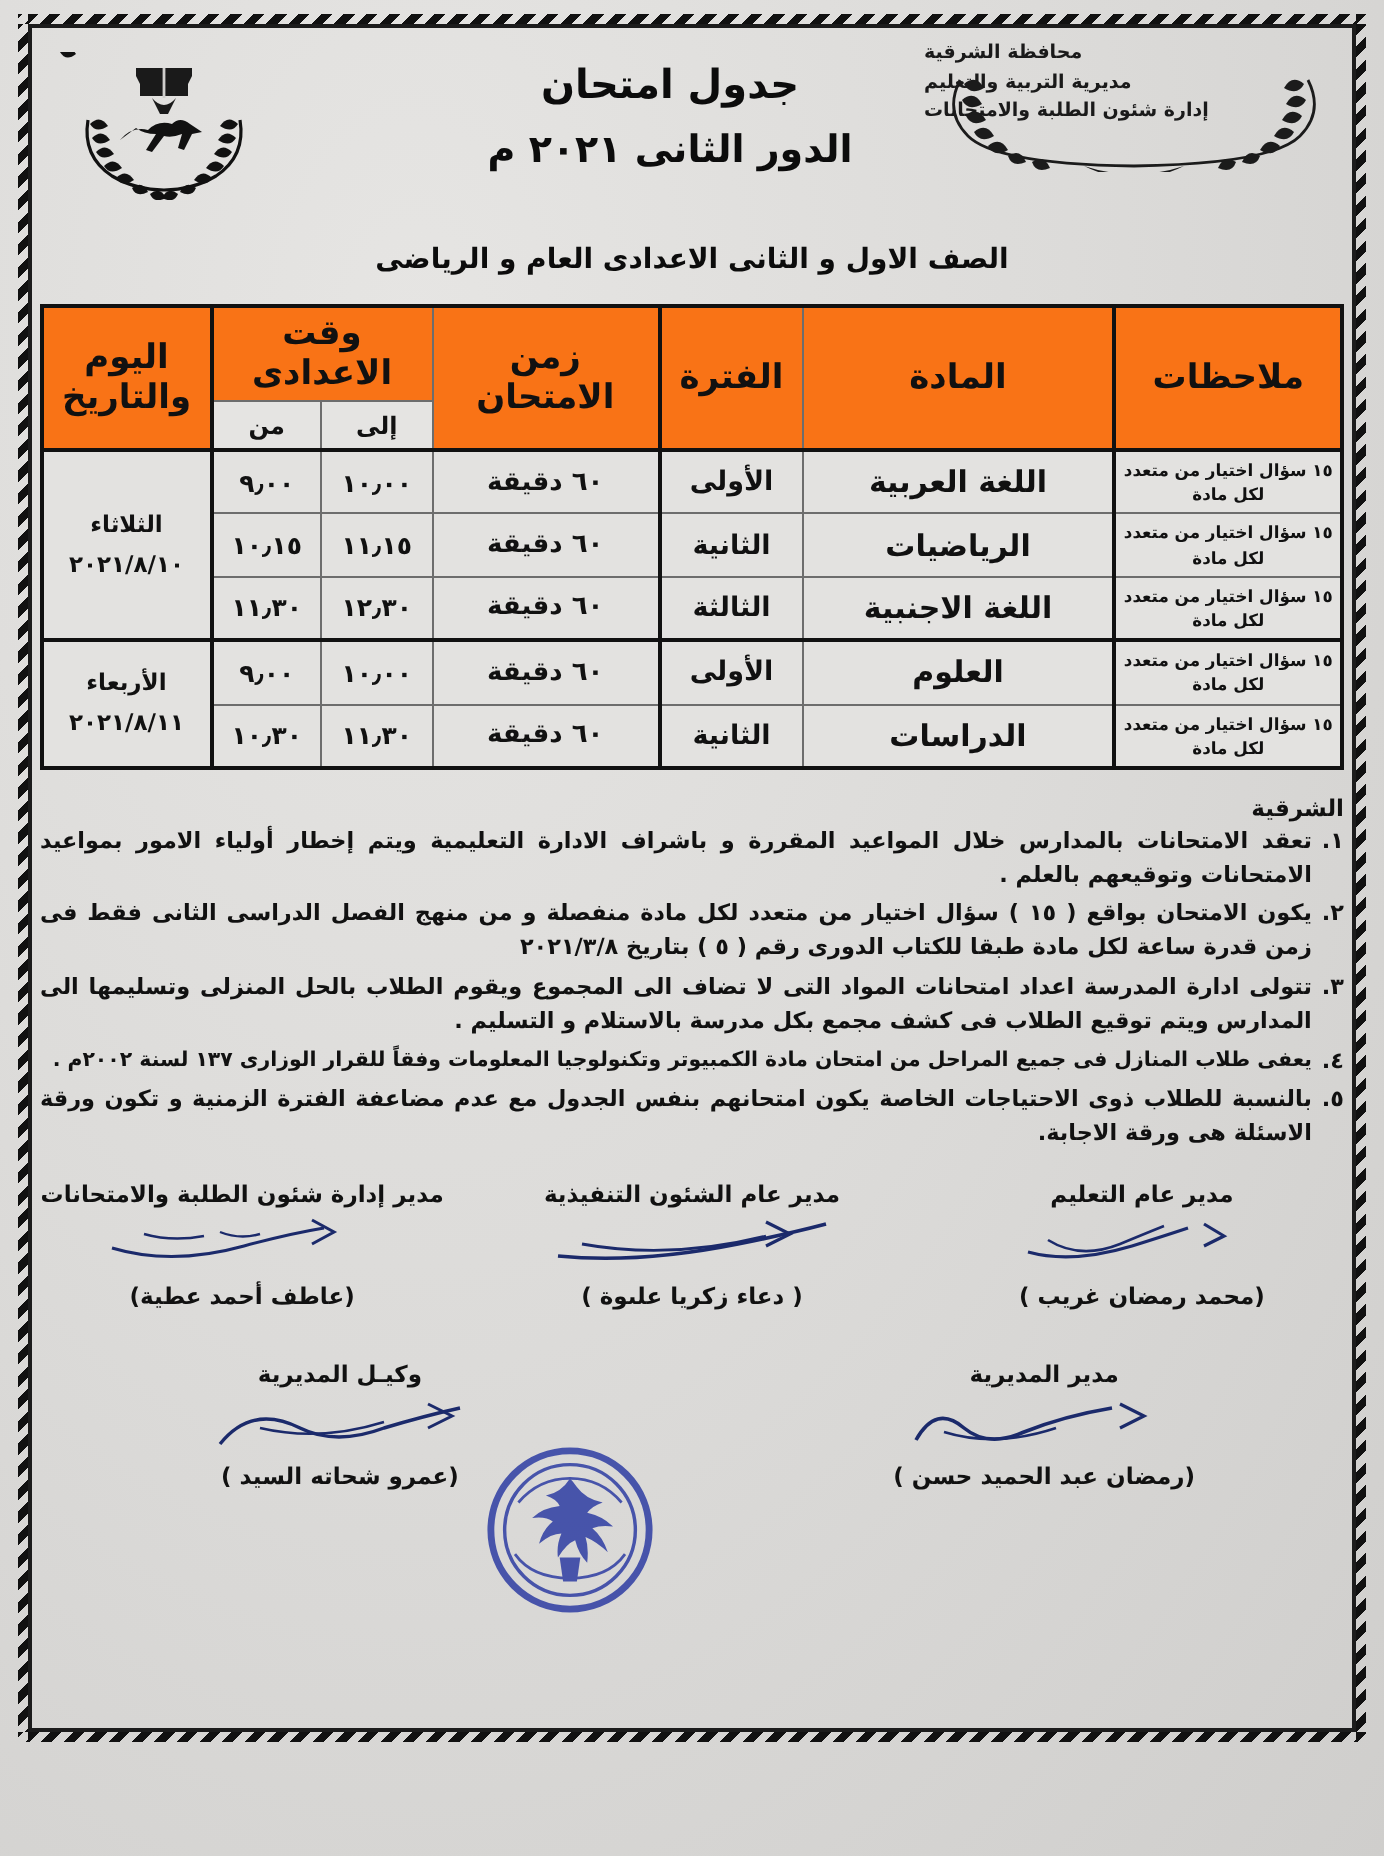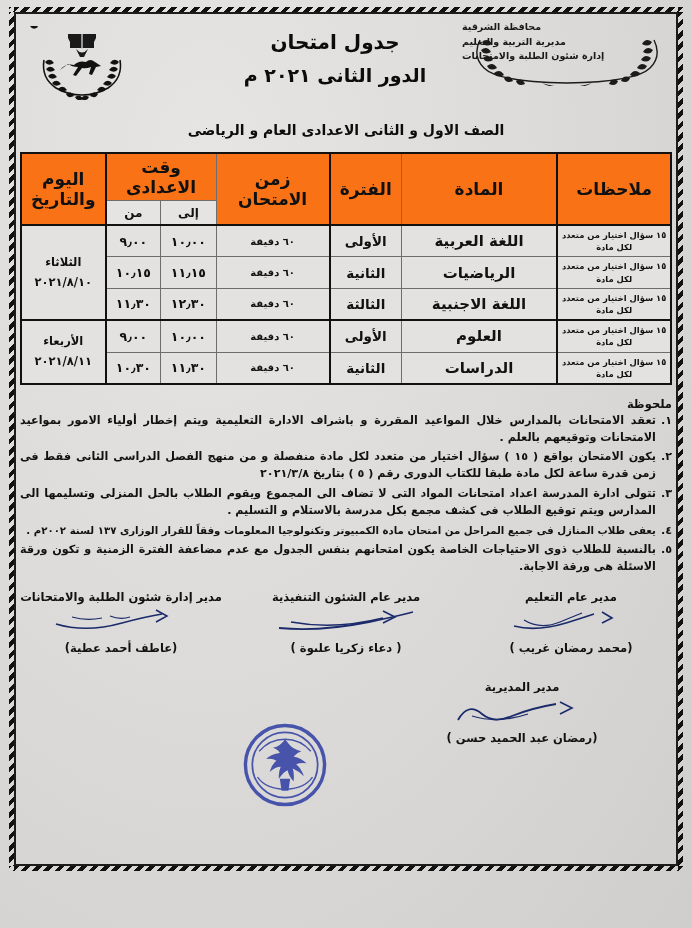--- a/index.html
+++ b/index.html
@@ -70,21 +70,21 @@
     border:1px solid #6d6d6d;
     text-align:center;color:#111;
     font-weight:bold;
     padding:3px 2px;
   }
   table.sched{border:2.5px solid #111;}
   .th-main{font-size:17px;height:46px;background:#f97316;}
   .th-sub{font-size:12px;height:17px;background:#e5e4e2;}
   .c-day{font-size:11.5px;line-height:1.7;}
   .c-time{font-size:12.5px;}
-  .c-dur{font-size:10px;}
+  .c-dur{font-size:13px;}
   .c-period{font-size:13.5px;}
   .c-subject{font-size:15px;}
   .c-notes{font-size:8.4px;font-weight:normal;line-height:1.45;color:#2b2b2b;}
   tr.grp-start td{border-top:2.5px solid #111;}
   .col-sep{border-right:2px solid #111 !important;}
 
   
   .notes{margin-top:12px;font-size:11.2px;color:#111;}
   .notes-title{font-weight:bold;font-size:11.5px;margin-bottom:2px;text-align:right;}
   .note{
@@ -256,21 +256,21 @@
           <td class="c-subject col-sep">الدراسات</td>
           <td class="c-period">الثانية</td>
           <td class="c-dur col-sep">٦٠ دقيقة</td>
           <td class="c-time">١١٫٣٠</td>
           <td class="c-time">١٠٫٣٠</td>
         </tr>
       </tbody>
     </table>
 
     <div class="notes">
-      <div class="notes-title">ملحوظة</div>
+      <div class="notes-title">الشرقية</div>
       <div class="note">
         <span class="note-num">١.</span>
         <span class="note-txt">تعقد الامتحانات بالمدارس خلال المواعيد المقررة و باشراف الادارة التعليمية ويتم إخطار أولياء الامور بمواعيد الامتحانات وتوقيعهم بالعلم .</span>
       </div>
       <div class="note">
         <span class="note-num">٢.</span>
         <span class="note-txt">يكون الامتحان بواقع ( ١٥ ) سؤال اختيار من متعدد لكل مادة منفصلة و من منهج الفصل الدراسى الثانى فقط فى زمن قدرة ساعة لكل مادة طبقا للكتاب الدورى رقم ( ٥ ) بتاريخ ٢٠٢١/٣/٨</span>
       </div>
       <div class="note">
         <span class="note-num">٣.</span>
@@ -319,20 +319,29 @@
 
       <div class="sig-row2">
         <div class="sig wide">
           <div class="sig-title">مدير المديرية</div>
           <svg class="sig-scribble" viewBox="0 0 160 30">
             <path d="M16 24 q10-18 24-6 q12 10 30 2 q20-8 44-12" fill="none" stroke="#1b2a6b" stroke-width="1.8"></path>
             <path d="M30 20 q26 8 56-2" fill="none" stroke="#1b2a6b" stroke-width="1.3"></path>
             <path d="M118 6 l12 6 l-12 6" fill="none" stroke="#1b2a6b" stroke-width="1.6"></path>
           </svg>
           <div class="sig-name">(رمضان عبد الحميد حسن )</div>
+        </div>
+        <div class="sig wide">
+          <div class="sig-title">وكيـل المديرية</div>
+          <svg class="sig-scribble" viewBox="0 0 160 30">
+            <path d="M20 26 q16-20 40-8 q18 9 42 0 q20-6 38-10" fill="none" stroke="#1b2a6b" stroke-width="1.7"></path>
+            <path d="M40 18 q30 7 62-3" fill="none" stroke="#1b2a6b" stroke-width="1.2"></path>
+            <path d="M124 6 l12 6 l-12 6" fill="none" stroke="#1b2a6b" stroke-width="1.5"></path>
+          </svg>
+          <div class="sig-name">(عمرو شحاته السيد )</div>
         </div>
 
         <svg class="stamp2" viewBox="0 0 100 100">
           <circle cx="50" cy="50" r="46" fill="none" stroke="#2333a0" stroke-width="4"></circle>
           <circle cx="50" cy="50" r="38" fill="none" stroke="#2333a0" stroke-width="2"></circle>
           <g fill="#2333a0">
             <path d="M50 20 q-5 8-14 10 q6 2 8 6 q-10 1-16 7 q8-1 12 2 q-6 5-8 13 q7-6 13-6 q-3 7-2 14 q5-8 10-10 q2 8 7 13 q1-9-1-15 q7 3 13 9 q-3-9-9-14 q5-2 12-1 q-6-6-15-8 q3-4 9-6 q-10-2-15-9 q-2-3-4-5z"></path>
             <path d="M44 66 h12 l-2 14 h-8 z"></path>
           </g>
           <g fill="none" stroke="#2333a0" stroke-width="1.6">

